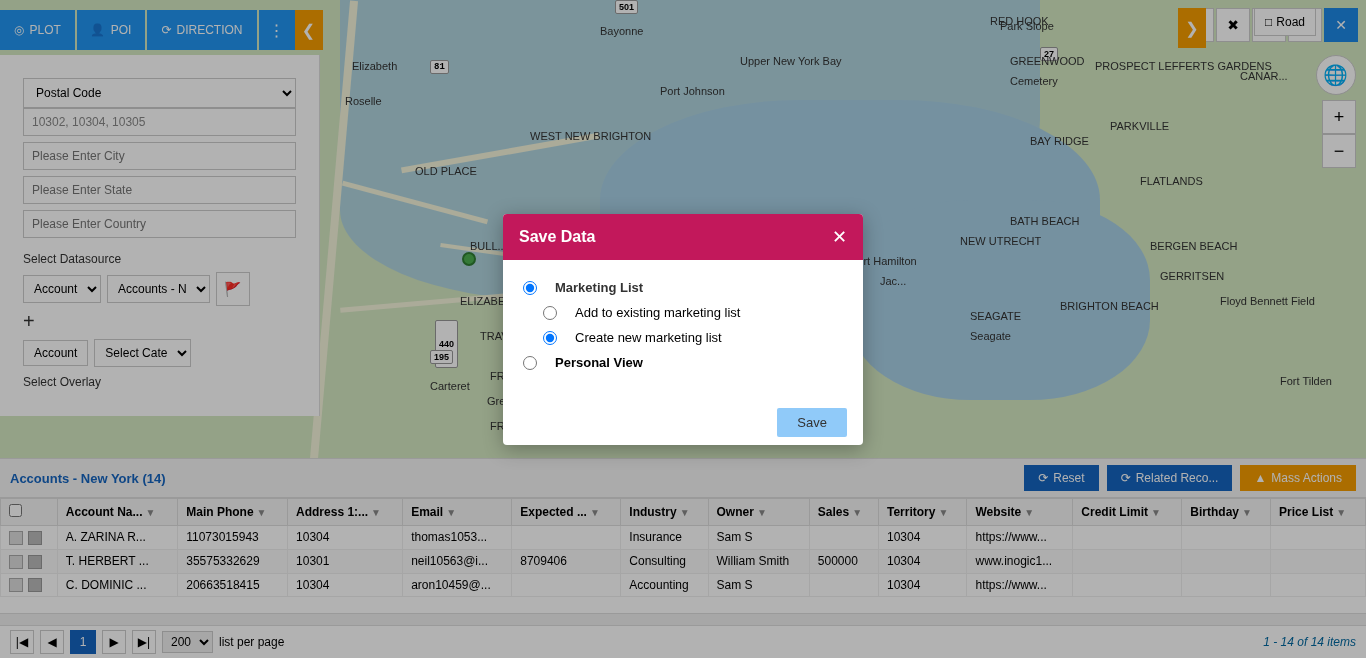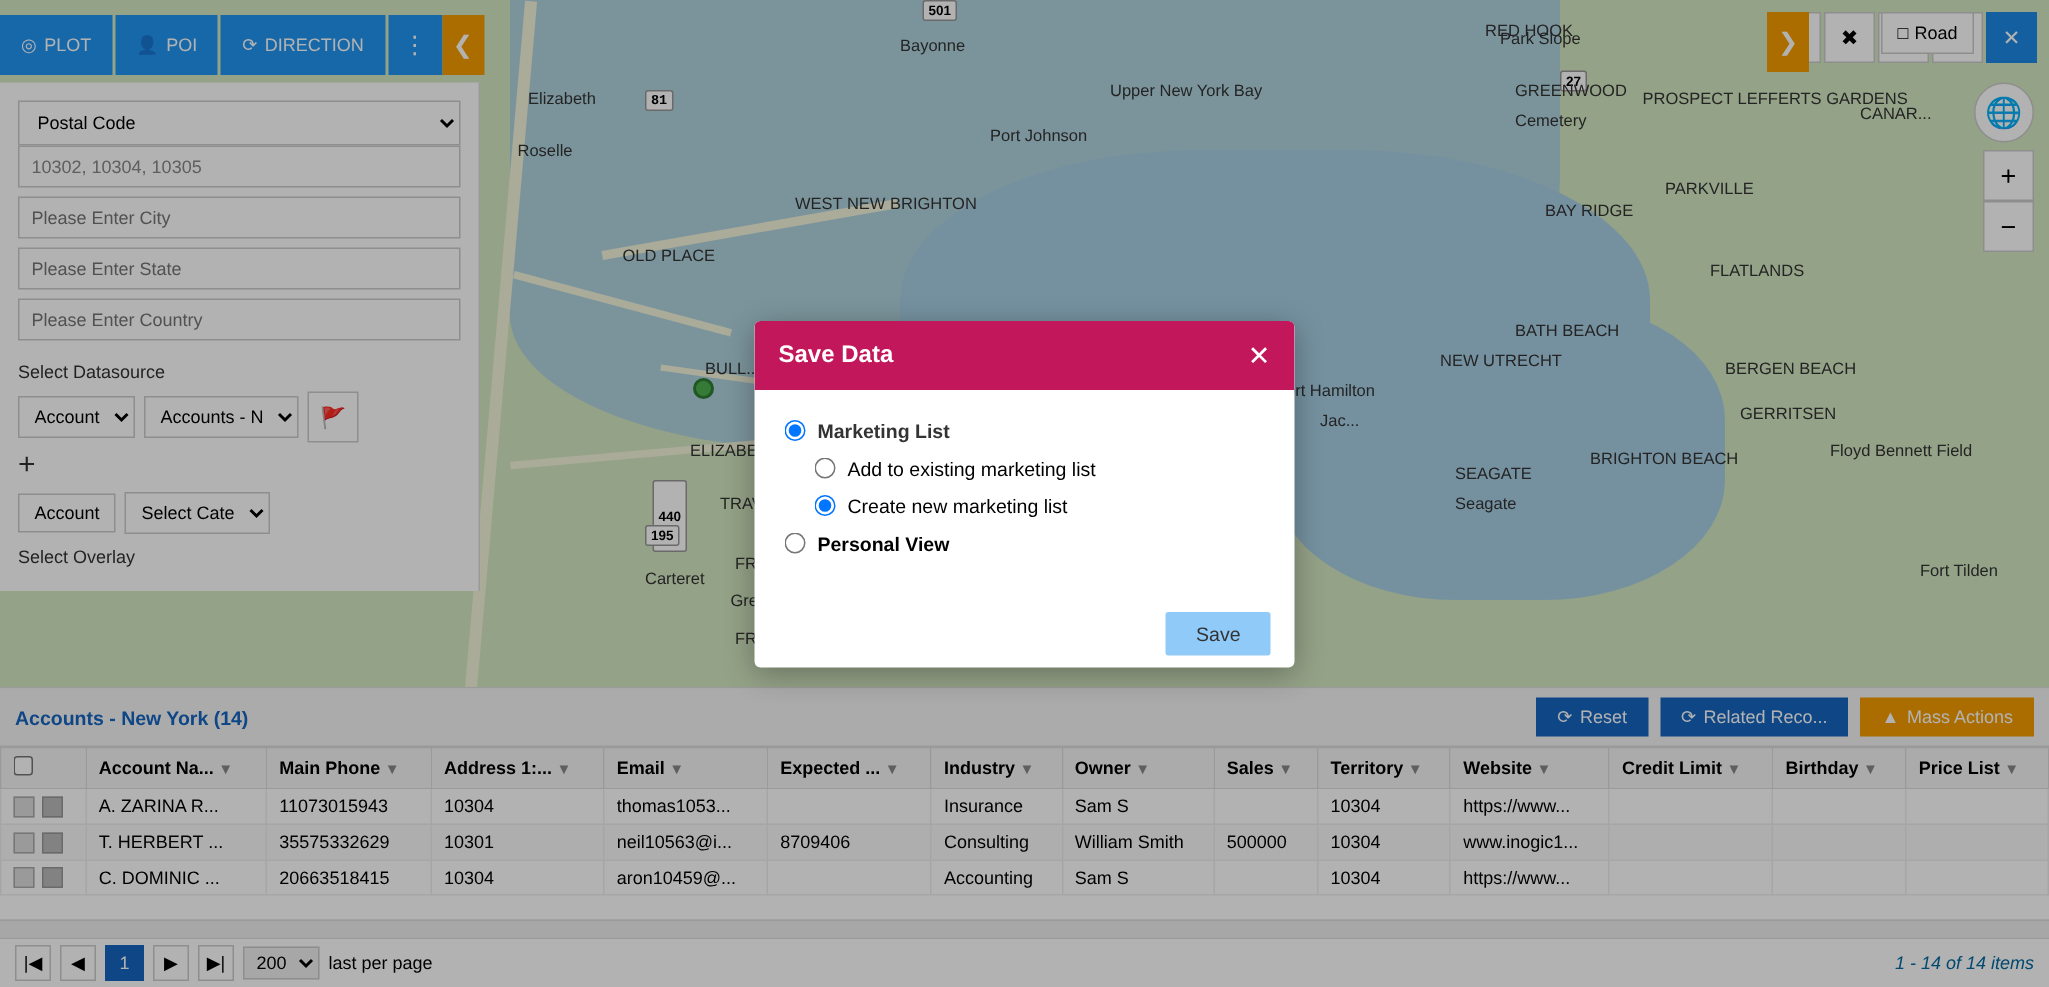--- a/index.html
+++ b/index.html
@@ -142,21 +142,21 @@
     }
 
     
     #left-panel {
       position: absolute;
       top: 55px;
       left: 0;
       width: 320px;
       background: white;
       border-right: 1px solid #ddd;
-      padding: 12px;
+      padding: 23px;
       z-index: 5;
       overflow-y: auto;
       max-height: 420px;
     }
 
     .panel-label { font-size: 12px; color: #333; margin-bottom: 4px; margin-top: 8px; }
 
     .panel-input {
       width: 100%;
       border: 1px solid #ccc;
@@ -384,22 +384,22 @@
 
     .modal-section-title {
       font-weight: bold;
       font-size: 13px;
       margin-bottom: 10px;
       color: #333;
     }
 
     .radio-row {
       display: flex;
-      align-items: flex-start;
-      gap: 8px;
+      align-items: flex-end;
+      gap: 18px;
       margin-bottom: 10px;
       font-size: 13px;
     }
 
     .radio-row input[type="radio"] {
       width: 14px;
       height: 14px;
     }
 
     .modal-text-input {
@@ -697,21 +697,21 @@
 
   <div id="pagination">
     <button class="pg-btn">|◀</button>
     <button class="pg-btn">◀</button>
     <div class="pg-num">1</div>
     <button class="pg-btn">▶</button>
     <button class="pg-btn">▶|</button>
     <select class="pg-size-select">
       <option>200</option>
     </select>
-    <span>last per page</span>
+    <span>list per page</span>
     <span id="pg-info">1 - 14 of 14 items</span>
   </div>
 </div>
 
 <div id="modal-overlay">
   <div id="modal">
     <div id="modal-header">
       <span id="modal-title">Save Data</span>
       <button id="modal-close">✕</button>
     </div>

